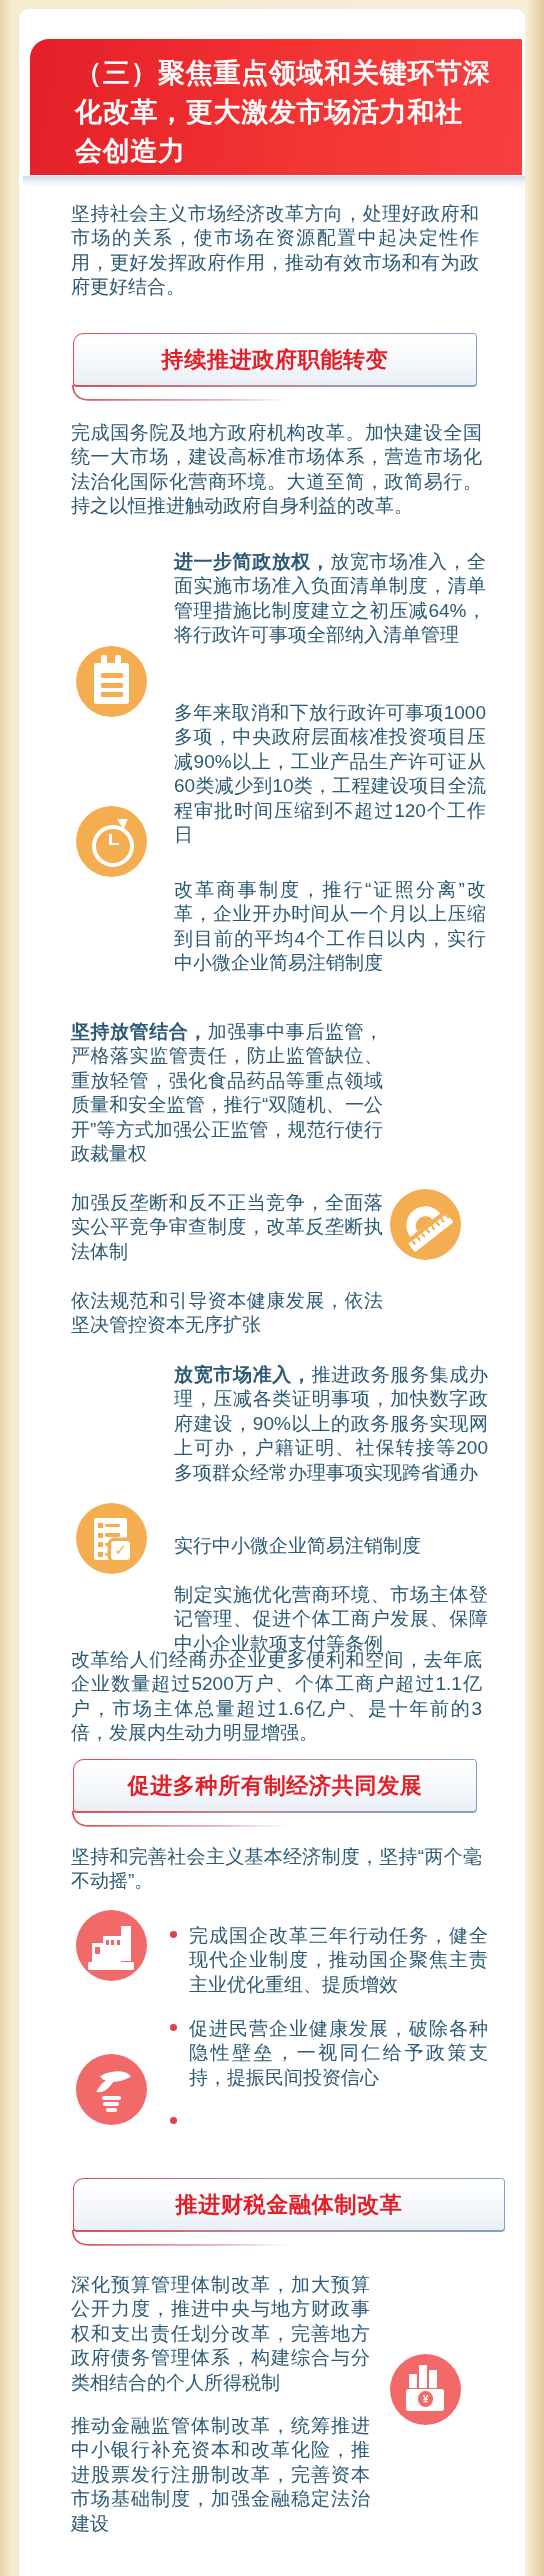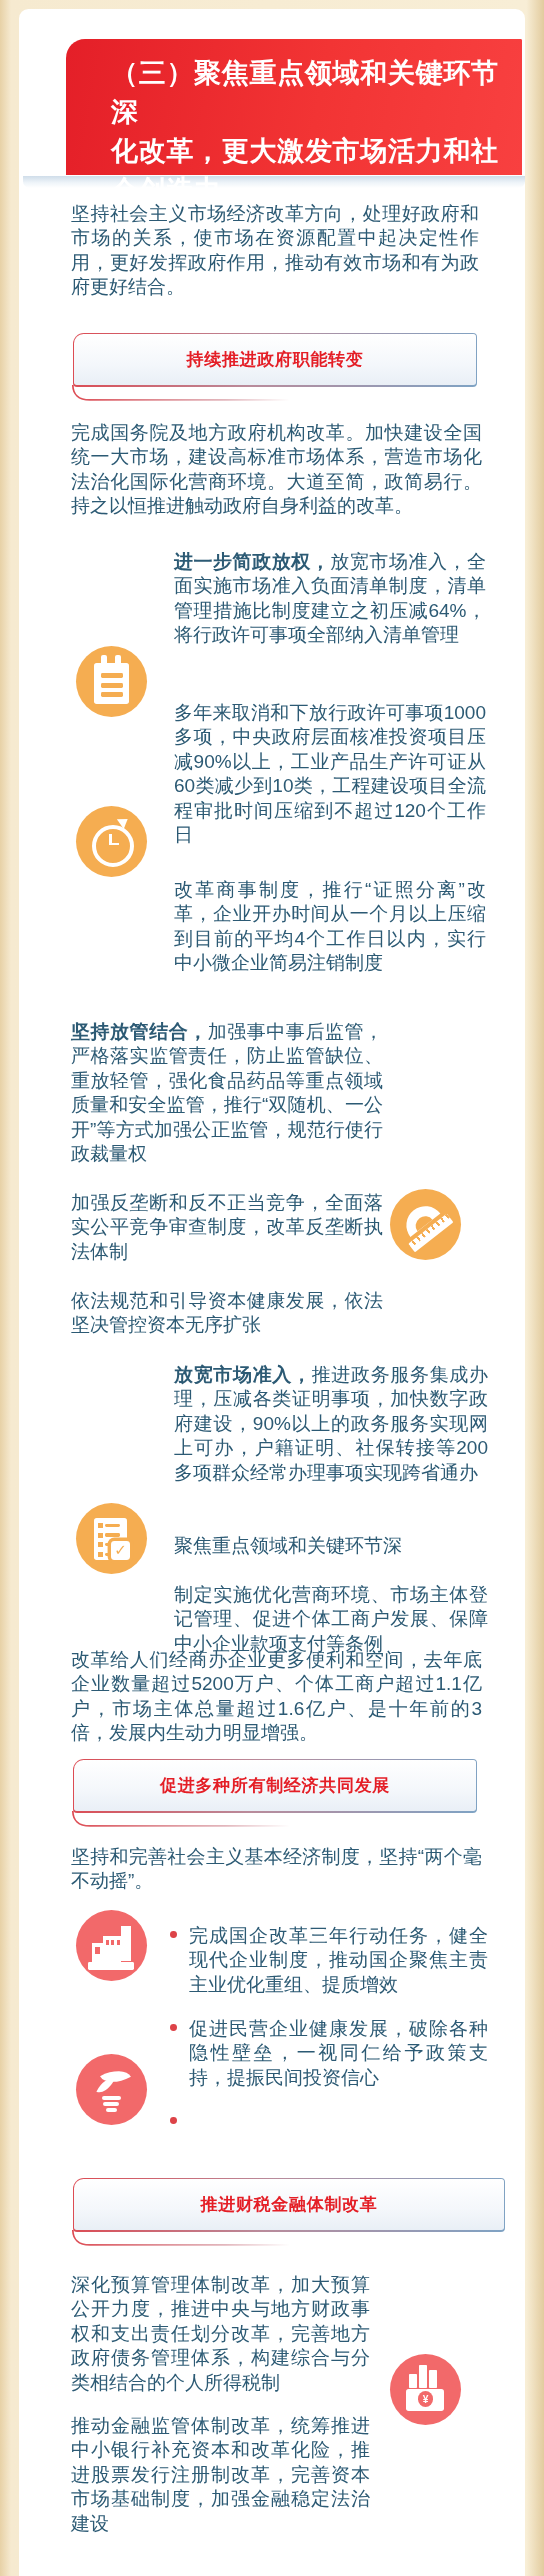--- a/index.html
+++ b/index.html
@@ -12,21 +12,21 @@
     position:absolute;left:19px;top:8.8px;width:506px;height:2567px;
     background:#ffffff;border-radius:9.5px 9.5px 0 0;
   }
   .abs{position:absolute;}
   
   .hdr{
     left:11px;right:2.7px;top:30px;height:136px;z-index:2;
     background:linear-gradient(100deg,#e41f28 0%,#f23434 55%,#f84040 100%);
     border-radius:19px 1.4px 0 0;
     color:#ffffff;font-weight:bold;font-size:27px;line-height:39px;
-    padding:15px 0 0 45px;box-sizing:border-box;letter-spacing:0.7px;margin-left:36px;
+    padding:15px 0 0 45px;box-sizing:border-box;letter-spacing:0.7px;
   }
   .hdr-shadow{
     left:4.1px;right:0;top:167px;height:12.2px;z-index:1;
     background:linear-gradient(180deg,#cfdde9 0%,#eef4f9 55%,#ffffff 100%);
     border-radius:0 0 6.8px 6.8px;
   }
   
   .para{
     color:#2c5a74;font-size:19px;line-height:24.5px;text-align:justify;
   }
@@ -34,21 +34,21 @@
   
   .tbox{height:54px;z-index:2;
     background:linear-gradient(100deg,#dd4a52 0%,#b98b9b 45%,#7fa3c4 100%);
     border-radius:11px 4.1px 4.1px 4.1px;padding:1.4px;box-sizing:border-box;
   }
   .tbox-in{
     width:100%;height:100%;
     background:linear-gradient(180deg,#ffffff 0%,#f4f7fb 60%,#e9eff6 100%);
     border-radius:9.5px 2.7px 2.7px 2.7px;
     display:flex;align-items:center;justify-content:center;
-    color:#e41e26;font-weight:bold;font-size:17px;letter-spacing:0.7px;
+    color:#e41e26;font-weight:bold;font-size:22px;letter-spacing:0.7px;
   }
   .curl{position:absolute;left:-1.4px;bottom:-15.6px;}
   
   .circ{width:71px;height:71px;border-radius:50%;}
   .circ.orange{background:#f5ad51;}
   .circ.coral{background:#f2696a;}
   .dot{width:6.8px;height:6.8px;border-radius:50%;background:#dd4348;}
   
   .np-page{position:absolute;left:17.7px;top:17.7px;width:35px;height:41px;background:#fff;border-radius:2.7px;}
   .np-tab{position:absolute;top:9.5px;width:6.1px;height:13.6px;background:#fff;border-radius:2px;}
@@ -179,21 +179,21 @@
       <div class="cl-sq" style="top:15px;"></div>
       <div class="cl-ln" style="top:15.6px;"></div>
       <div class="cl-sq" style="top:24.5px;"></div>
       <div class="cl-ln" style="top:25px;"></div>
       <div class="cl-sq" style="top:34px;"></div>
       <div class="cl-ln" style="top:35px;"></div>
     </div>
     <div class="cl-badge">✓</div>
   </div>
 
-  <div class="abs para" style="left:155px;top:1525px;width:314px;">聚焦重点领域和关键环节深</div>
+  <div class="abs para" style="left:155px;top:1525px;width:314px;">实行中小微企业简易注销制度</div>
 
   <div class="abs para" style="left:155px;top:1574px;width:314px;">制定实施优化营商环境、市场主体登记管理、促进个体工商户发展、保障中小企业款项支付等条例</div>
 
   <div class="abs para" style="left:52px;top:1639px;width:411px;">改革给人们经商办企业更多便利和空间，去年底企业数量超过5200万户、个体工商户超过1.1亿户，市场主体总量超过1.6亿户、是十年前的3倍，发展内生动力明显增强。</div>
 
   <div class="abs tbox" style="left:54px;top:1750px;width:404px;">
     <div class="tbox-in">促进多种所有制经济共同发展</div>
     <svg class="curl" width="218" height="17.7" viewBox="0 0 320 26">
       <path d="M1,0 C1,13 9,22 26,22 L320,22" fill="none" stroke="url(#curlg)" stroke-width="2.5"></path>
     </svg>

